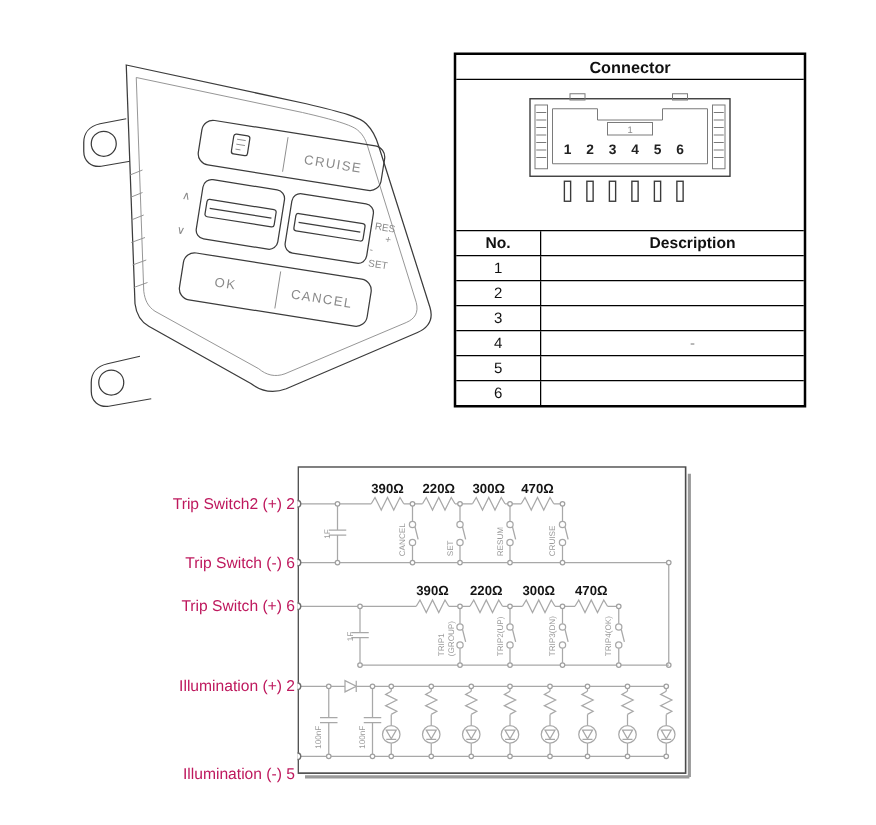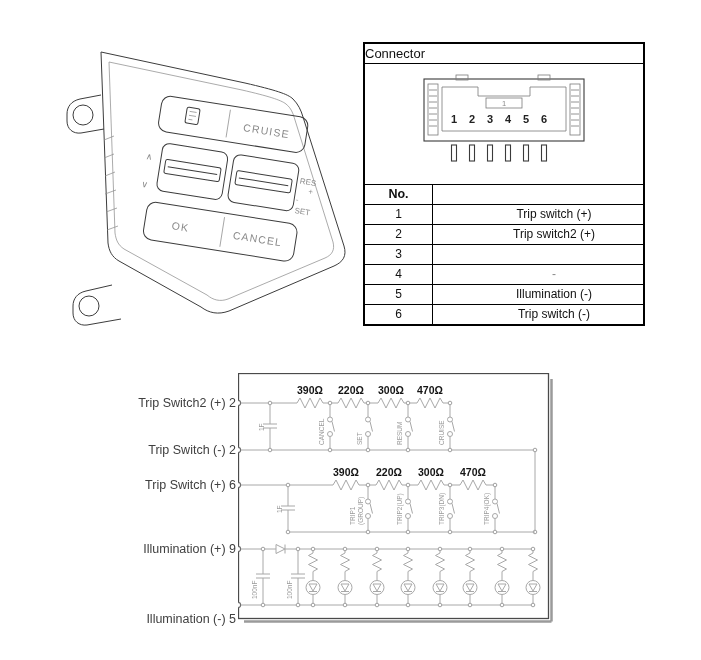--- a/index.html
+++ b/index.html
@@ -1,31 +1,31 @@
 <!DOCTYPE html>
 <html><head>
 <meta charset="utf-8">
 <style>
   html,body{margin:0;padding:0;background:#fff;}
   .page{position:relative;width:701px;height:660px;background:#fff;overflow:hidden;
         font-family:"Liberation Sans", sans-serif;color:#111;}
 
   
   .conn-table{position:absolute;left:363px;top:42px;width:278px;border:2px solid #000;background:#fff;}
-  .conn-title{border-bottom:1.5px solid #000;font-weight:normal;font-size:13px;
+  .conn-title{border-bottom:1.5px solid #000;text-align:center;font-weight:bold;font-size:13px;
               line-height:19px;height:19px;}
   .conn-img-cell{height:120px;border-bottom:1.5px solid #000;display:flex;align-items:center;justify-content:center;}
   .conn-row{display:grid;grid-template-columns:68px 1fr;border-bottom:1.5px solid #000;gap:32px;}
   .conn-row:last-child{border-bottom:none;}
   .conn-row > div{text-align:center;font-size:12px;line-height:19px;height:19px;}
   .conn-row > div:first-child{border-right:1.5px solid #000;}
   .conn-head > div{font-weight:bold;font-size:12.5px;}
 
   
-  .pin-label{position:absolute;right:465px;font-size:12.5px;line-height:16px;white-space:nowrap;color:#404040;}
+  .pin-label{position:absolute;right:465px;font-size:12.5px;line-height:16px;white-space:nowrap;color:#be185d;}
   svg{display:block;}
   .cir{stroke:#a8a8a8;stroke-width:1;fill:none;}
   .cir-dark{stroke:#4a4a4a;stroke-width:1.3;fill:none;}
   .nd{stroke:#a0a0a0;fill:#fff;stroke-width:1;}
   .pd{stroke:#6f6f6f;fill:#fff;stroke-width:1.1;}
   .rlabel{font-family:"Liberation Sans",sans-serif;font-size:10.5px;font-weight:600;fill:#141414;text-anchor:middle;}
   .slabel{font-family:"Liberation Sans",sans-serif;font-size:6.5px;fill:#9a9a9a;}
   .shadow{stroke:#9a9a9a;stroke-width:2.5;fill:none;}
 
   
@@ -122,50 +122,47 @@
           <rect x="93.5" y="80" width="5" height="16"></rect>
           <rect x="111.5" y="80" width="5" height="16"></rect>
           <rect x="129.5" y="80" width="5" height="16"></rect>
           <rect x="147.5" y="80" width="5" height="16"></rect>
         </g>
       </svg>
     </div>
 
     <div class="conn-row conn-head">
       <div>No.</div>
+      <div>Description</div>
     </div>
     <div class="conn-row">
       <div>1</div>
-      <div>Trip switch (+)</div>
     </div>
     <div class="conn-row">
       <div>2</div>
-      <div>Trip switch2 (+)</div>
     </div>
     <div class="conn-row">
       <div>3</div>
     </div>
     <div class="conn-row">
       <div>4</div>
       <div style="color:#8a8a8a">-</div>
     </div>
     <div class="conn-row">
       <div>5</div>
-      <div>Illumination (-)</div>
     </div>
     <div class="conn-row">
       <div>6</div>
-      <div>Trip switch (-)</div>
     </div>
   </div>
 
   <div class="pin-label" style="top:395px">Trip Switch2 (+) 2</div>
-  <div class="pin-label" style="top:442px">Trip Switch (-) 2</div>
+  <div class="pin-label" style="top:442px">Trip Switch (-) 6</div>
   <div class="pin-label" style="top:477px">Trip Switch (+) 6</div>
-  <div class="pin-label" style="top:541px">Illumination (+) 9</div>
+  <div class="pin-label" style="top:541px">Illumination (+) 2</div>
   <div class="pin-label" style="top:611px">Illumination (-) 5</div>
 
   <svg style="position:absolute;left:238px;top:373px" width="318" height="252" viewBox="0 0 318 252">
     <defs>
       <path id="rh" d="M0,0 L3,-5 L8,5 L13,-5 L18,5 L23,-5 L26,0"></path>
       <g id="sw">
         <line x1="0" y1="0" x2="0" y2="14"></line>
         <circle cx="0" cy="16.5" r="2.5"></circle>
         <line x1="2" y1="18.5" x2="4.5" y2="28.5"></line>
         <circle cx="0" cy="31" r="2.5"></circle>

